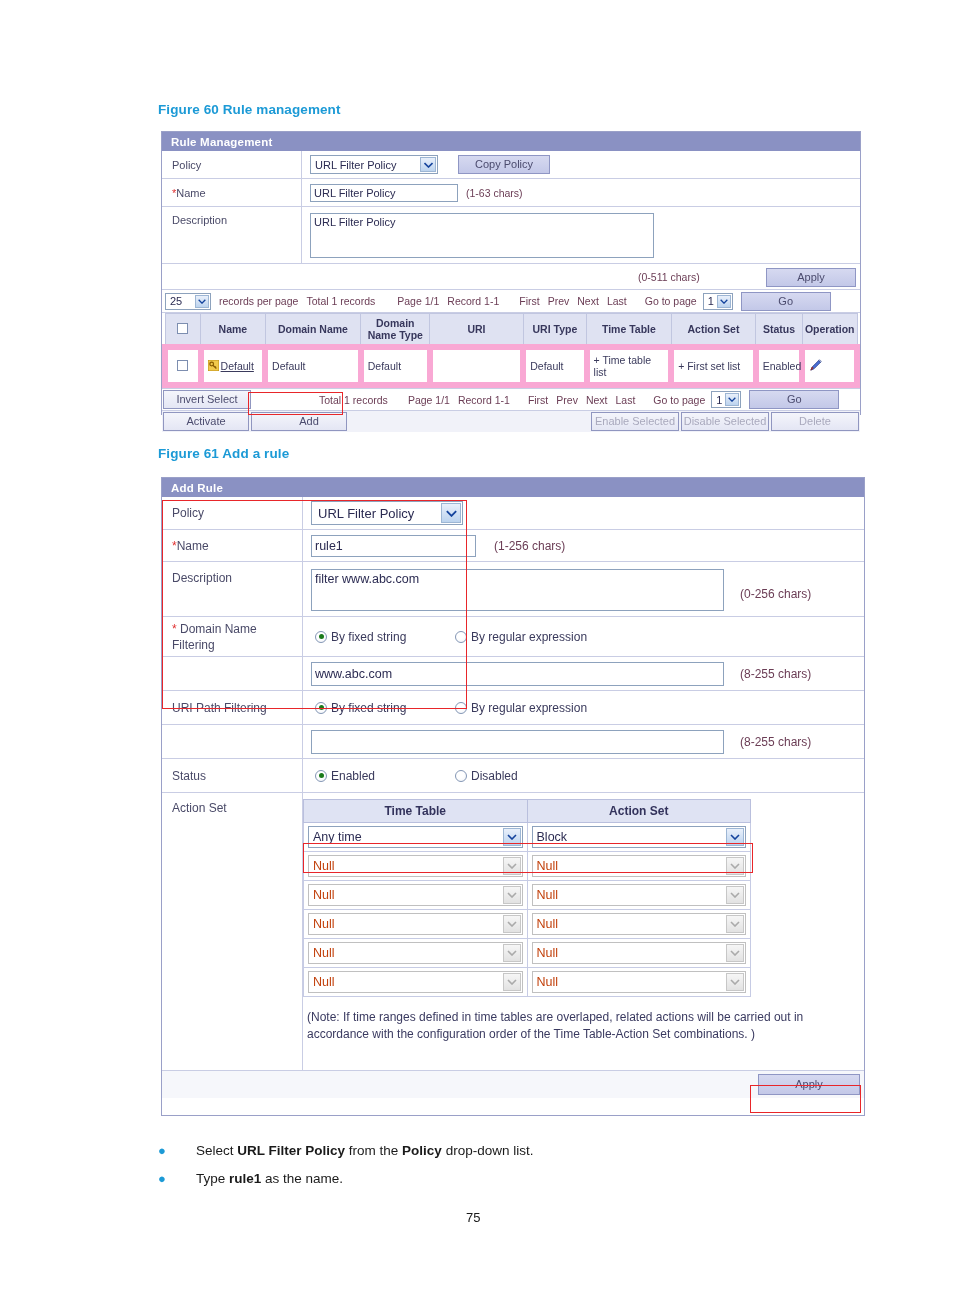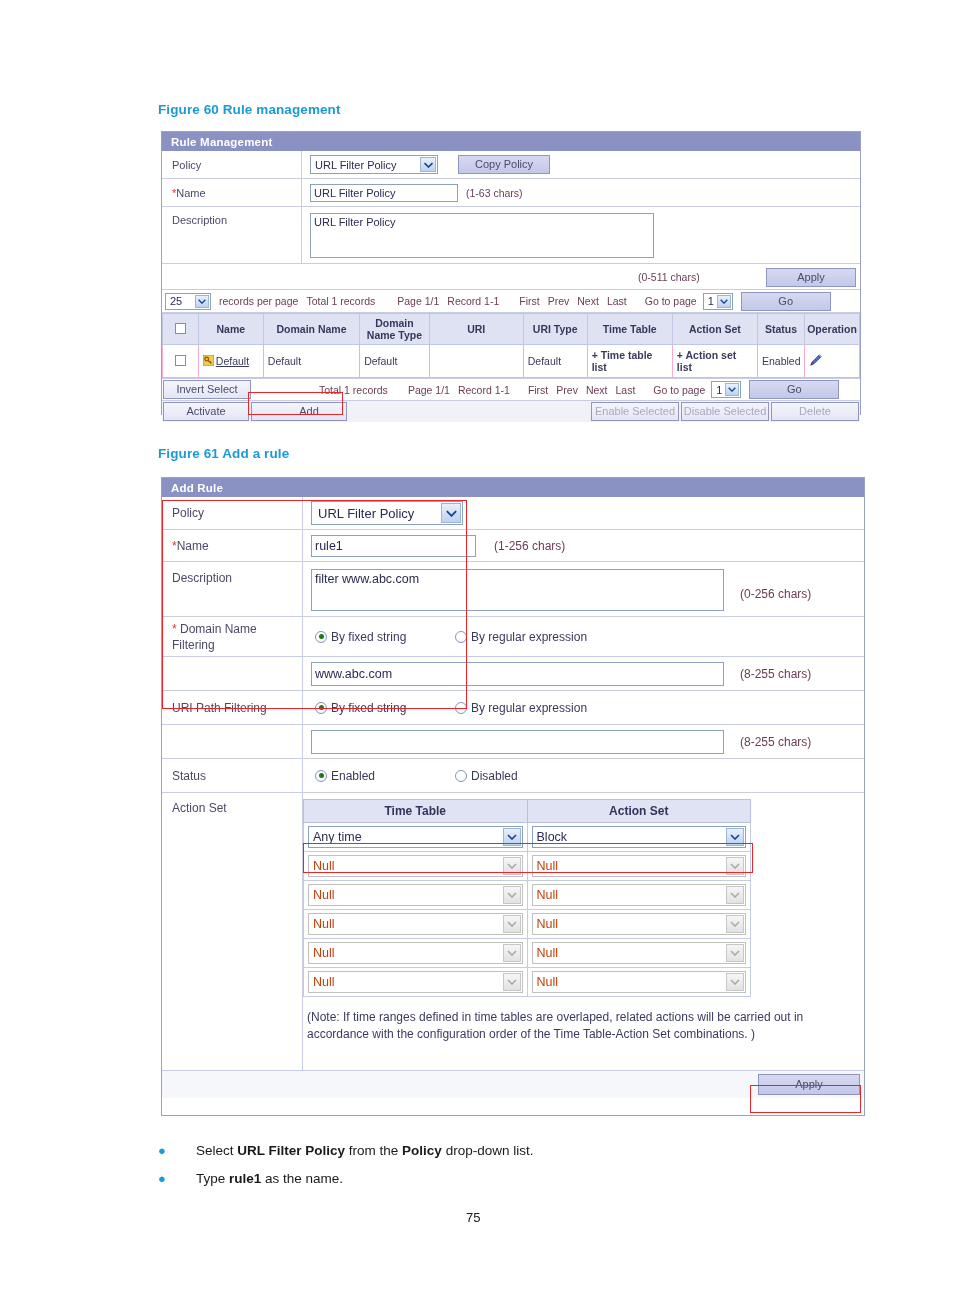--- a/index.html
+++ b/index.html
@@ -167,37 +167,37 @@
     background:#dfe2f2;
     border:1px solid #c1c6e0;
     font-size:10.5px;
     font-weight:bold;
     color:#37375c;
     padding:3px 1px;
     line-height:12px;
     text-align:center;
   }
   table.rec td{
-    border:1px solid #f9a8d4;
+    border:6px solid #f9a8d4;
     font-size:10.5px;
     color:#3a3a5c;
     padding:4px 4px;
     height:22px;
     box-sizing:border-box;
     vertical-align:middle;
   }
   .cbx{
     width:11px;height:11px;
     border:1px solid #7d8eb0;
     background:#fff;
     display:inline-block;
     box-sizing:border-box;
   }
   .link-u{color:#3a3a5c;text-decoration:underline;}
-  .plus{color:#2b2b8c;font-weight:bold;}
+  .plus{color:#2b2b8c;}
 
   
   .radio{
     width:12px;height:12px;border-radius:50%;
     border:1px solid #8497b5;
     background:radial-gradient(circle at 40% 35%,#ffffff 40%,#eef2f8 100%);
     display:inline-block;box-sizing:border-box;
     position:relative;vertical-align:middle;
   }
   .radio.on::after{
@@ -376,21 +376,21 @@
                 </svg>
               </span>
               <a class="link-u">Default</a>
             </span>
           </td>
           <td>Default</td>
           <td>Default</td>
           <td></td>
           <td>Default</td>
           <td class="plus">+ Time table list</td>
-          <td class="plus">+ Action set list</td>
+          <td class="plus">+ First set list</td>
           <td>Enabled</td>
           <td style="text-align:left;">
             <span>
               <svg width="13" height="13" viewBox="0 0 14 14">
                 <path d="M2 12 L3.4 8.6 L10.3 1.7 L12.3 3.7 L5.4 10.6 Z" fill="#4a6fd4" stroke="#2b3f8a" stroke-width=".8"></path>
                 <path d="M10.3 1.7 L12.3 3.7 L13.2 2.8 L11.2 0.8 Z" fill="#c9d4ee" stroke="#2b3f8a" stroke-width=".8"></path>
                 <path d="M2 12 L3.4 8.6 L4.6 9.8 Z" fill="#d9453a" stroke="#8a2018" stroke-width=".7"></path>
               </svg>
             </span>
           </td>

